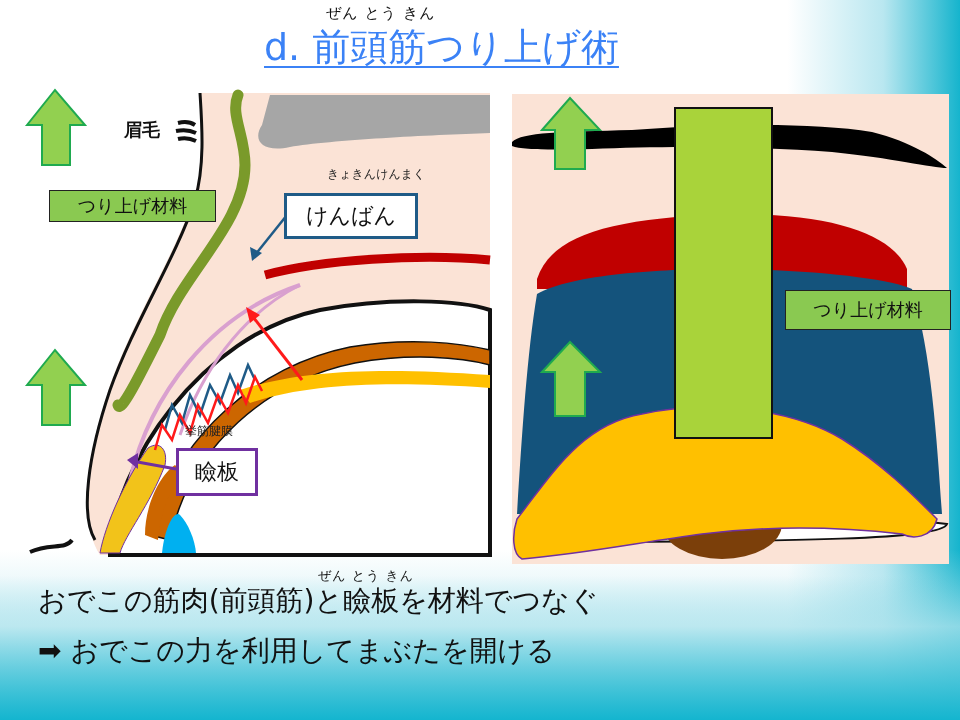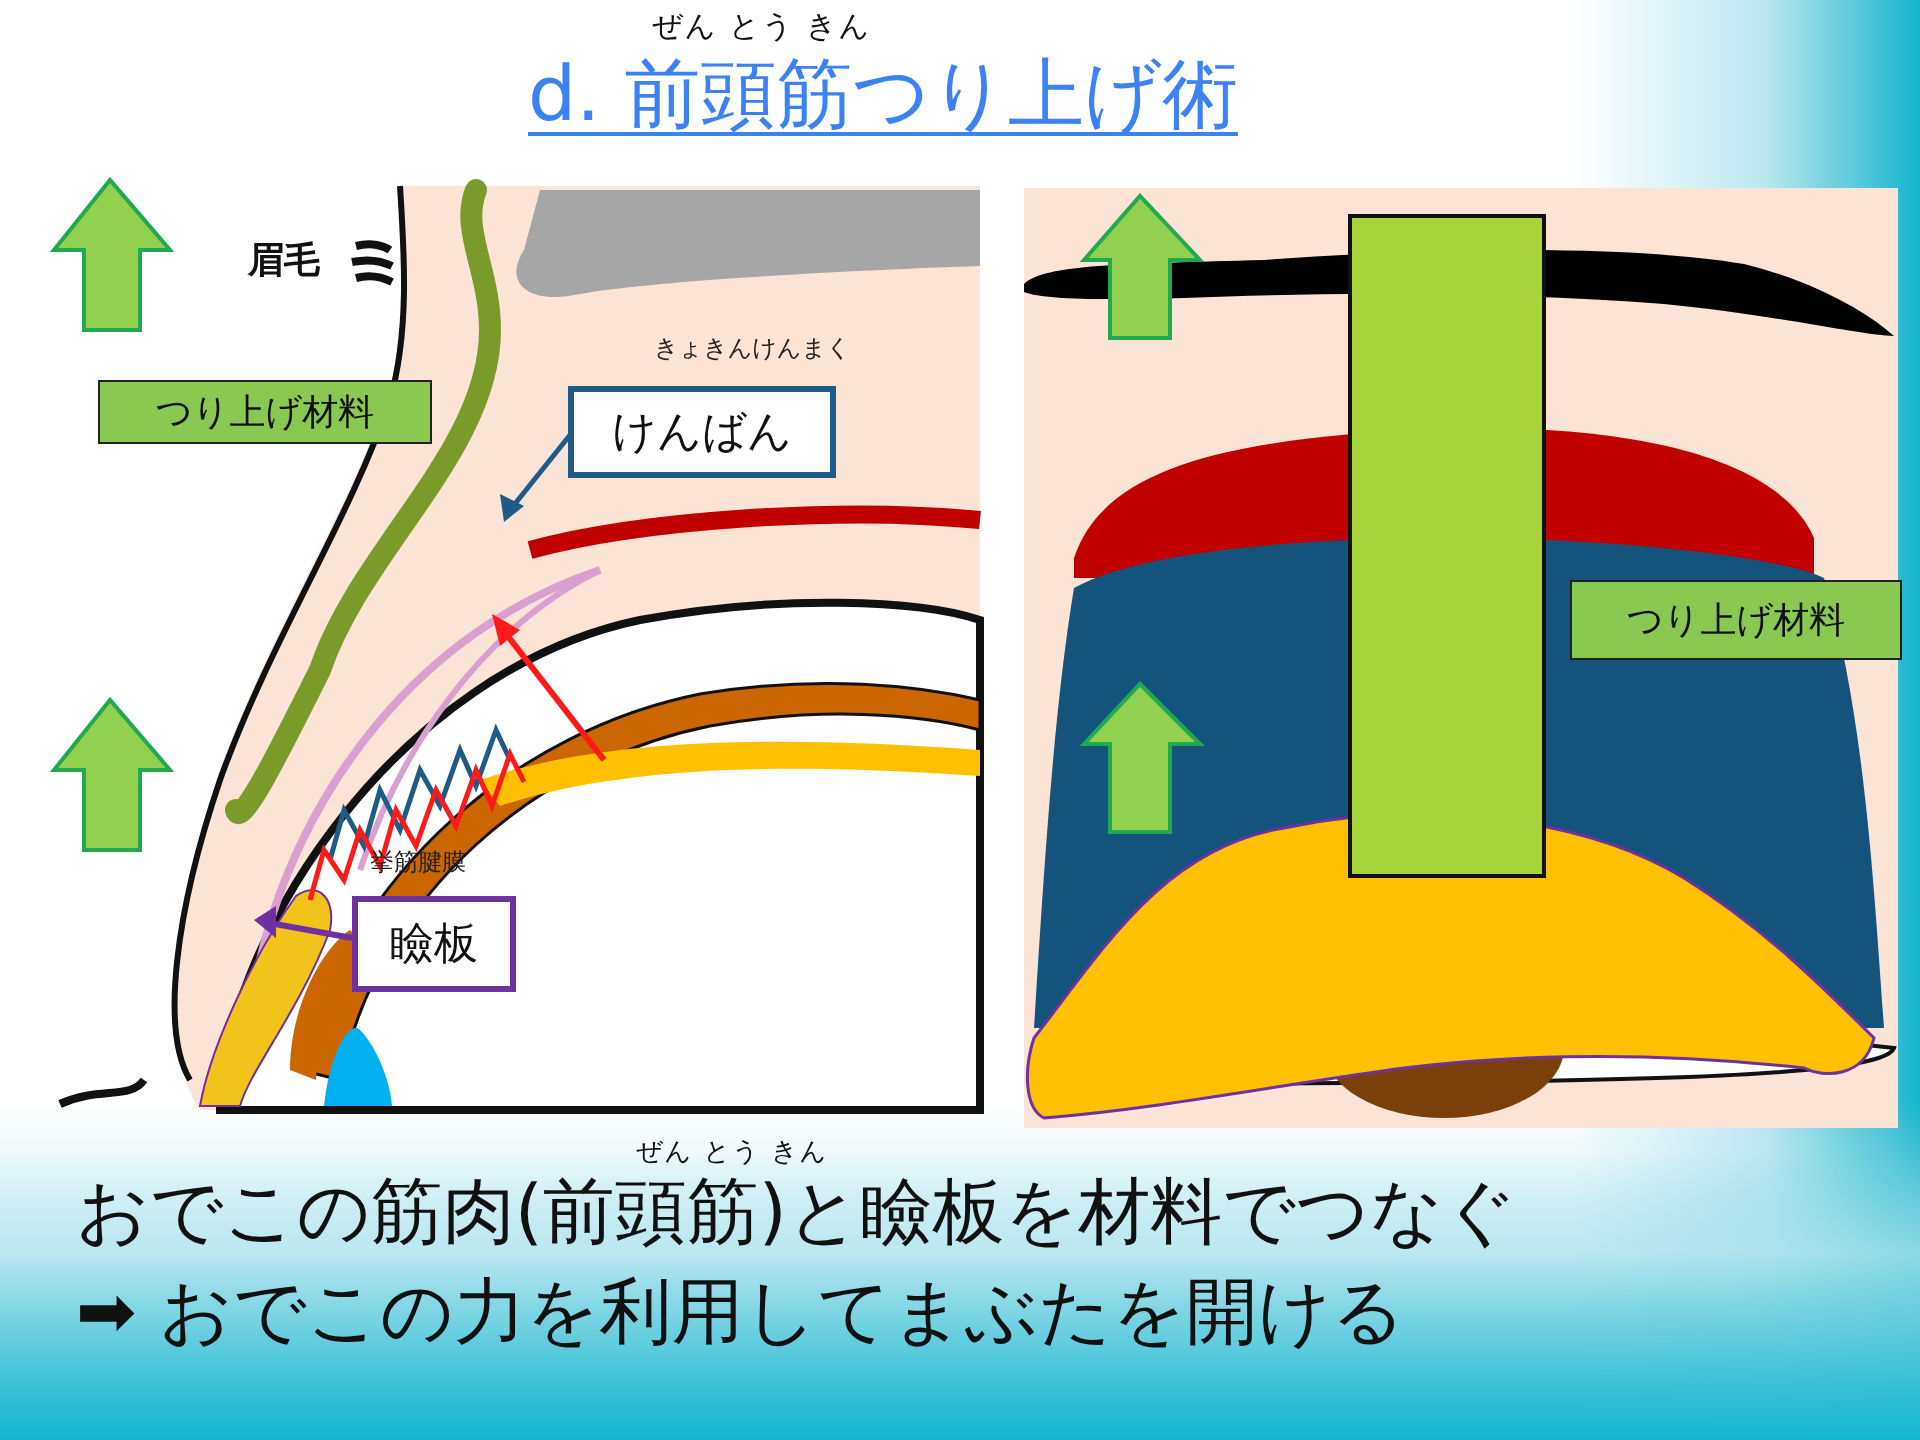--- a/index.html
+++ b/index.html
@@ -35,21 +35,21 @@
     display:flex; align-items:center; justify-content:center; white-space:nowrap;
   }
   .lbl-material {
     position:absolute; background:#8ac951; border:1.5px solid #222;
     font-size:18px; color:#111; display:flex; align-items:center; justify-content:center;
     white-space:nowrap;
     text-align:center;
   }
   .ruby-small { position:absolute; font-size:12px; color:#222; white-space:nowrap; }
   .brow-label { position:absolute; font-size:18px; font-weight:bold; color:#111; }
-  .bottom-text { position:absolute; left:38px; font-size:36px; color:#111; white-space:nowrap; }
+  .bottom-text { position:absolute; left:38px; font-size:28px; color:#111; white-space:nowrap; }
   .bottom-ruby { position:absolute; left:318px; top:567px; font-size:13px; color:#111; letter-spacing:1px; }
 </style>
 </head>
 <body>
 
 <div class="bg"></div>
 <div class="bg-bottom"></div>
 
 <div class="title-wrap">
   <div class="ruby-top">ぜん とう きん</div>

